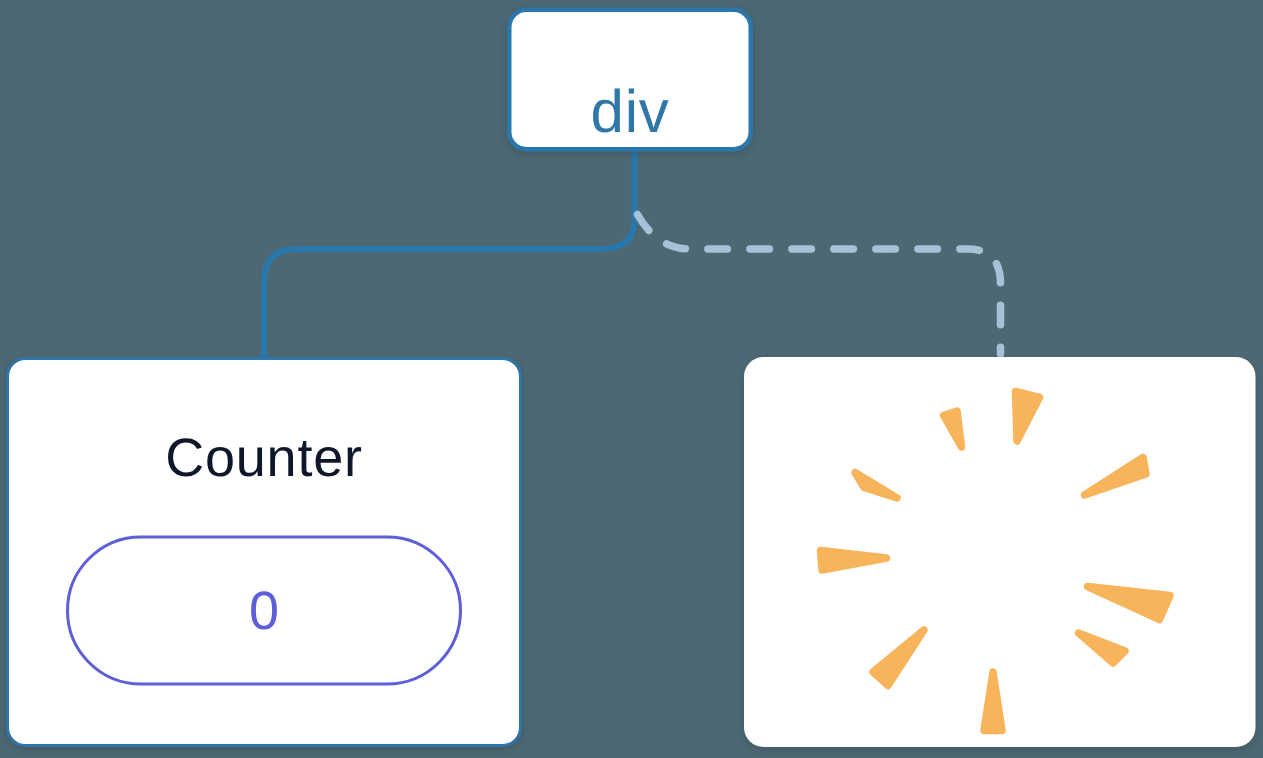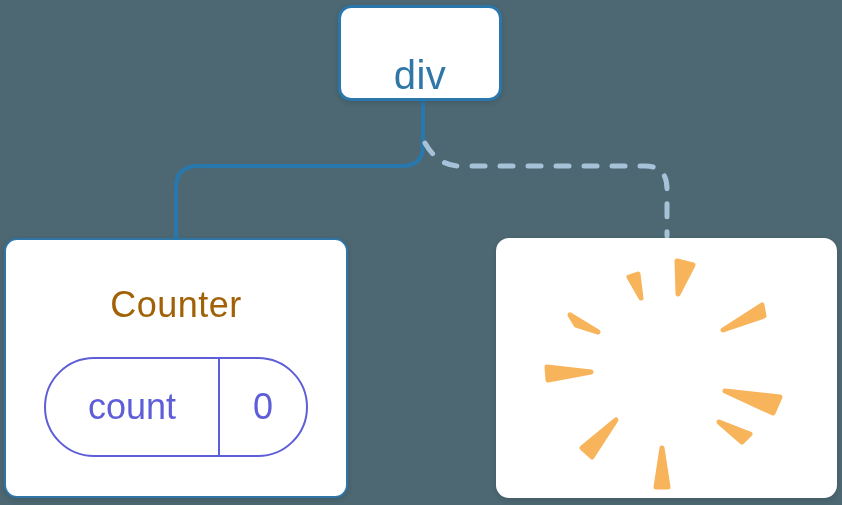--- a/index.html
+++ b/index.html
@@ -59,21 +59,21 @@
     left: 4px; top: 238px;
     width: 344px; height: 260px;
     border: 2px solid #2e76a8;
     box-sizing: border-box;
   }
   .counter-title {
     position: absolute;
     left: 0; top: 44px;
     width: 100%;
     text-align: center;
-    color: #a16207;
+    color: #0f172a;
     font-size: 36px;
     font-weight: 500;
     letter-spacing: 0.5px;
   }
   .state-pill {
     position: absolute;
     left: 38px; top: 117px;
     width: 264px; height: 100px;
     border: 2px solid #5e5ed8;
     border-radius: 52px;
@@ -127,21 +127,20 @@
     <path class="edge-dashed" d="M 425 143 Q 438 166 460 166 L 645 166 Q 667 166 667 189 L 667 236"></path>
   </svg>
 
   <div class="node node-root">
     <span class="root-label">div</span>
   </div>
 
   <div class="node node-counter">
     <div class="counter-title">Counter</div>
     <div class="state-pill">
-      <div class="pill-key">count</div>
       <div class="pill-value">0</div>
     </div>
   </div>
 
   <div class="node node-removed">
     <svg class="poof" viewBox="0 0 341 260" xmlns="http://www.w3.org/2000/svg">
       <polygon points="181,23 197,27 182,56"></polygon>
       <polygon points="133,39 142,36 145,60"></polygon>
       <polygon points="227,92 266,67 268,78"></polygon>
       <polygon points="74,77 80,87 102,94"></polygon>

